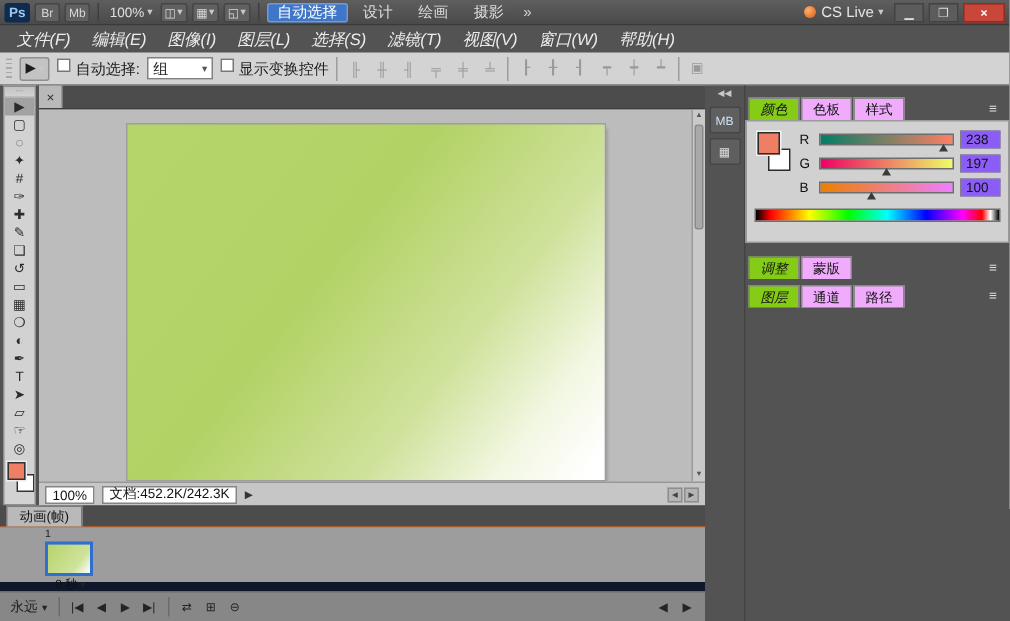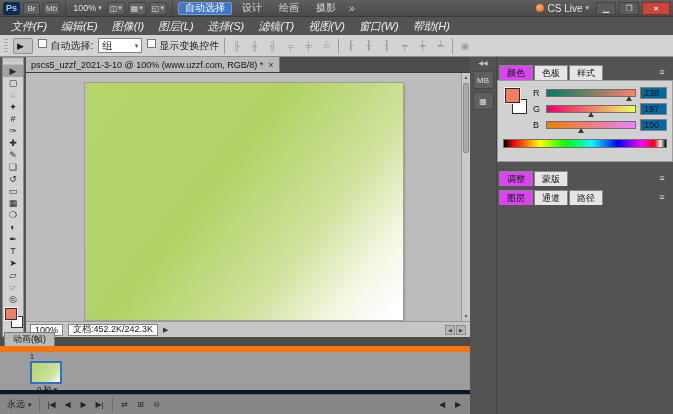--- a/index.html
+++ b/index.html
@@ -80,63 +80,63 @@
     border-top:1px solid #979797; display:flex; align-items:center; gap:5px; padding:0 4px; font-size:9px; color:#111; }
   .status-field { background:#fff; border:1px solid #858585; height:12px; display:flex; align-items:center; padding:0 4px; }
   .status-arrow { font-size:7px; color:#333; }
   .hscroll-arrows { display:flex; gap:1px; align-items:center; }
   .hs-btn { width:10px; height:10px; background:#b5b5b5; border:1px solid #8d8d8d; font-size:5px;
     color:#444; display:flex; align-items:center; justify-content:center; }
 
   
   .animpanel { position:absolute; left:0; right:203px; bottom:0; height:77px; background:#535353; }
   .anim-header { position:absolute; top:0; left:0; right:0; height:15px; background:#4c4c4c;
-    border-bottom:6px solid #f97316; display:flex; align-items:flex-end; padding-left:4px; }
+    border-bottom:1px solid #f97316; display:flex; align-items:flex-end; padding-left:4px; }
   .anim-tab { height:14px; background:#b9b9b9; color:#141414; font-size:9px; padding:0 8px;
     display:flex; align-items:center; border:1px solid #7b7b7b; border-bottom:none; }
   .anim-frames { position:absolute; top:15px; left:0; right:0; height:42px; background:#9d9d9d;
-    border-bottom:4px solid #0f172a; }
+    border-bottom:6px solid #0f172a; }
   .frame-cell { position:absolute; left:28px; top:1px; width:38px; }
   .frame-number { font-size:7px; color:#1c1c1c; padding-left:2px; line-height:8px; }
   .frame-thumb { width:32px; height:23px; margin-left:2px; border:2px solid #2e6fd0; background:#cde29a; }
   .frame-caption { display:flex; align-items:center; justify-content:center; gap:2px; font-size:8px; color:#101010; }
   .anim-controls { position:absolute; bottom:0; left:0; right:0; height:20px; background:#878787;
     border-top:1px solid #6d6d6d; display:flex; align-items:center; gap:2px; padding:0 5px; font-size:9px; color:#1d1d1d; }
   .loop-select { display:flex; align-items:center; gap:3px; padding:0 2px; }
   .ac-sep { width:1px; height:13px; background:#6c6c6c; margin:0 3px; }
   .ac-btn { min-width:14px; height:14px; display:flex; align-items:center; justify-content:center;
     font-size:8px; color:#242424; }
 
   
   .rightdock { position:absolute; right:0; top:57px; width:203px; bottom:0; background:#535353; }
   .iconstrip { position:absolute; left:0; top:0; width:27px; bottom:0; border-right:1px solid #434343; }
   .collapse-btn { height:11px; display:flex; align-items:center; justify-content:center; font-size:6px; color:#c7c7c7; }
   .strip-btn { width:21px; height:18px; margin:3px auto; background:#5f5f5f; border:1px solid #474747;
     border-radius:2px; display:flex; align-items:center; justify-content:center; font-size:8px; color:#cfe0f2; }
   .dock { position:absolute; left:27px; right:0; top:0; bottom:0; }
   .ptabs { position:absolute; left:0; right:0; height:17px; display:flex; align-items:flex-end; gap:1px; padding-left:2px; }
-  .ptab { height:15px; background:#e5e5e5; color:#121212; font-size:9px; padding:0 7px;
+  .ptab { height:15px; background:#f0abfc; color:#121212; font-size:9px; padding:0 7px;
     display:flex; align-items:center; border:1px solid #878787; border-bottom:none; }
-  .ptab.active { background:#d946ef; }
+  .ptab.active { background:#84cc16;font-style:italic; }
   .panel-menu { position:absolute; right:3px; bottom:2px; width:16px; height:12px; color:#dedede;
     font-size:9px; display:flex; align-items:center; justify-content:center; }
   .colorpanel { position:absolute; top:23px; left:0; right:0; height:82px; background:#d1d1d1;
     border:1px solid #9b9b9b; padding:5px 5px 4px 5px; }
   .cp-body { display:flex; gap:4px; }
   .cp-swatches { position:relative; width:26px; height:42px; }
   .cp-fg { position:absolute; left:2px; top:2px; width:15px; height:15px; border:1px solid #2b2b2b;
     box-shadow:0 0 0 1px #f2f2f2; z-index:2; }
   .cp-bg { position:absolute; left:9px; top:13px; width:15px; height:15px; border:1px solid #2b2b2b; }
   .cp-sliders { flex:1; display:flex; flex-direction:column; gap:3px; }
   .ch-row { display:flex; align-items:center; gap:4px; height:13px; }
   .ch-label { width:9px; font-size:9px; color:#111; }
   .ch-track { position:relative; flex:1; height:8px; border:1px solid #6e6e6e; }
   .ch-thumb { position:absolute; bottom:-5px; width:0; height:0; transform:translateX(-50%);
     border-left:3px solid transparent; border-right:3px solid transparent; border-bottom:5px solid #3a3a3a; }
-  .ch-value { width:27px; height:12px; background:#0369a1; border:1px solid #808080; font-size:9px;
+  .ch-value { width:27px; height:12px; background:#8b5cf6; border:1px solid #808080; font-size:9px;
     display:flex; align-items:center; padding-left:3px; color:#111; }
   .spectrum { margin-top:8px; height:9px; border:1px solid #6e6e6e; }
   .collapsed-group { position:absolute; left:0; right:0;text-align:right; }
 
   .tbl { display:flex; align-items:flex-start; }
 </style>
 </head>
 <body>
 
 <div class="app">
@@ -253,21 +253,20 @@
       <div class="swatches">
         <div class="bg-swatch"></div>
         <div class="fg-swatch" style="background:#ee7f64"></div>
       </div>
     </div>
   </div>
 
   <div class="docarea">
     <div class="doctabbar">
       <div class="doctab">
-        <span>pscs5_uzzf_2021-3-10 @ 100% (www.uzzf.com, RGB/8) *</span>
         <span class="doctab-close">×</span>
       </div>
     </div>
     <div class="canvasarea">
       <div class="canvas-image" style="background:linear-gradient(128deg,#b5d46a 0%,#b3d266 42%,#cfe29c 68%,#f2f7e2 85%,#ffffff 97%)"></div>
     </div>
     <div class="vscroll">
       <div class="sarr">▲</div>
       <div class="vthumb"></div>
       <div class="sarr bottom">▼</div>

